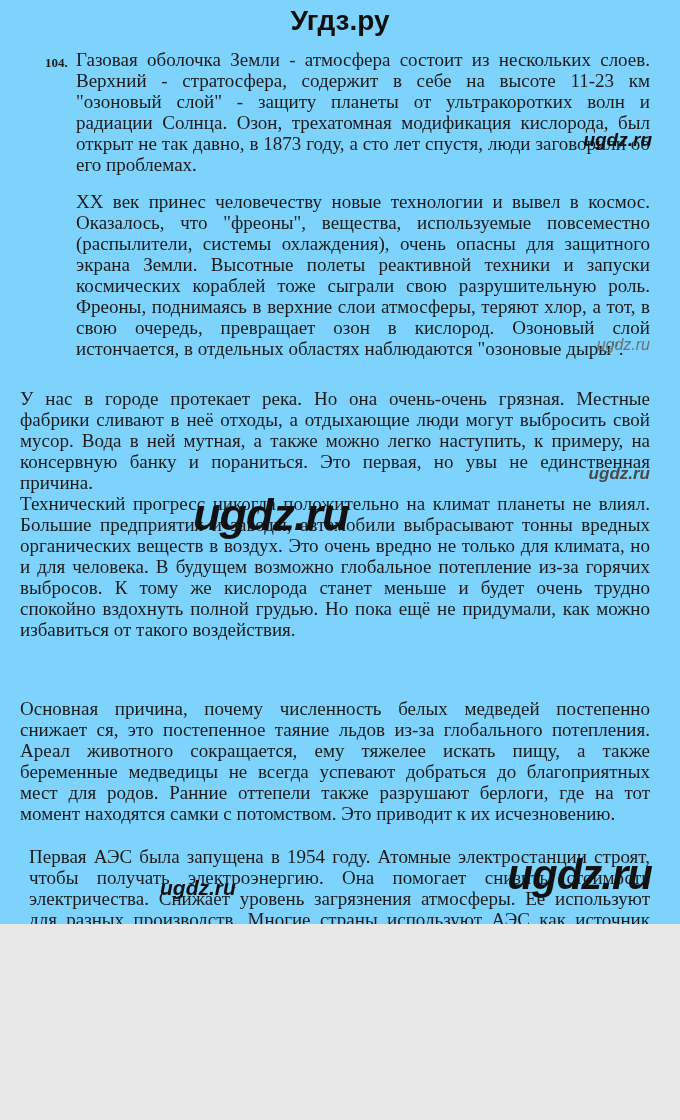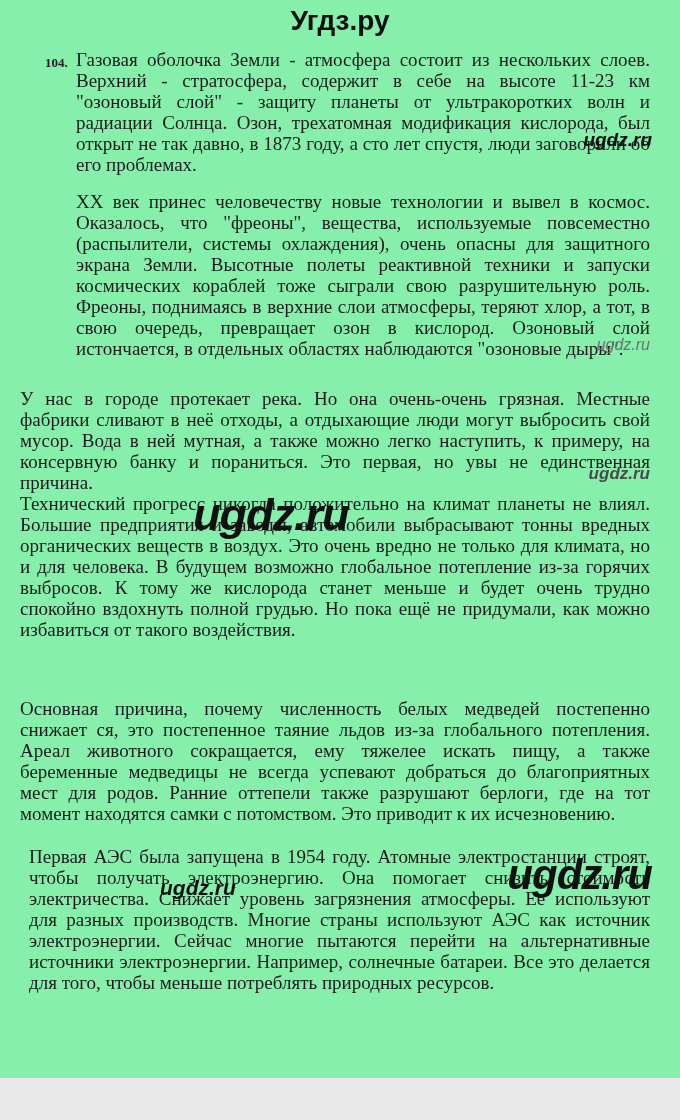--- a/index.html
+++ b/index.html
@@ -1,19 +1,19 @@
 <!DOCTYPE html>
 <html lang="ru"><head>
 <meta charset="utf-8">
 <style>
   html,body{margin:0;padding:0;background:#e8e8e8;}
   .page{
     position:relative;
-    width:680px;height:1078px;
-    background:#86efac;
+    width:680px;height:924px;
+    background:#7dd3fc;
     overflow:hidden;
     font-family:"Liberation Serif","DejaVu Serif",serif;
     color:#1b1b1b;
   }
   .site-header{
     padding-top:5px;
     text-align:center;
     font-family:"Liberation Sans","DejaVu Sans",sans-serif;
     font-weight:bold;
     font-size:28px;

